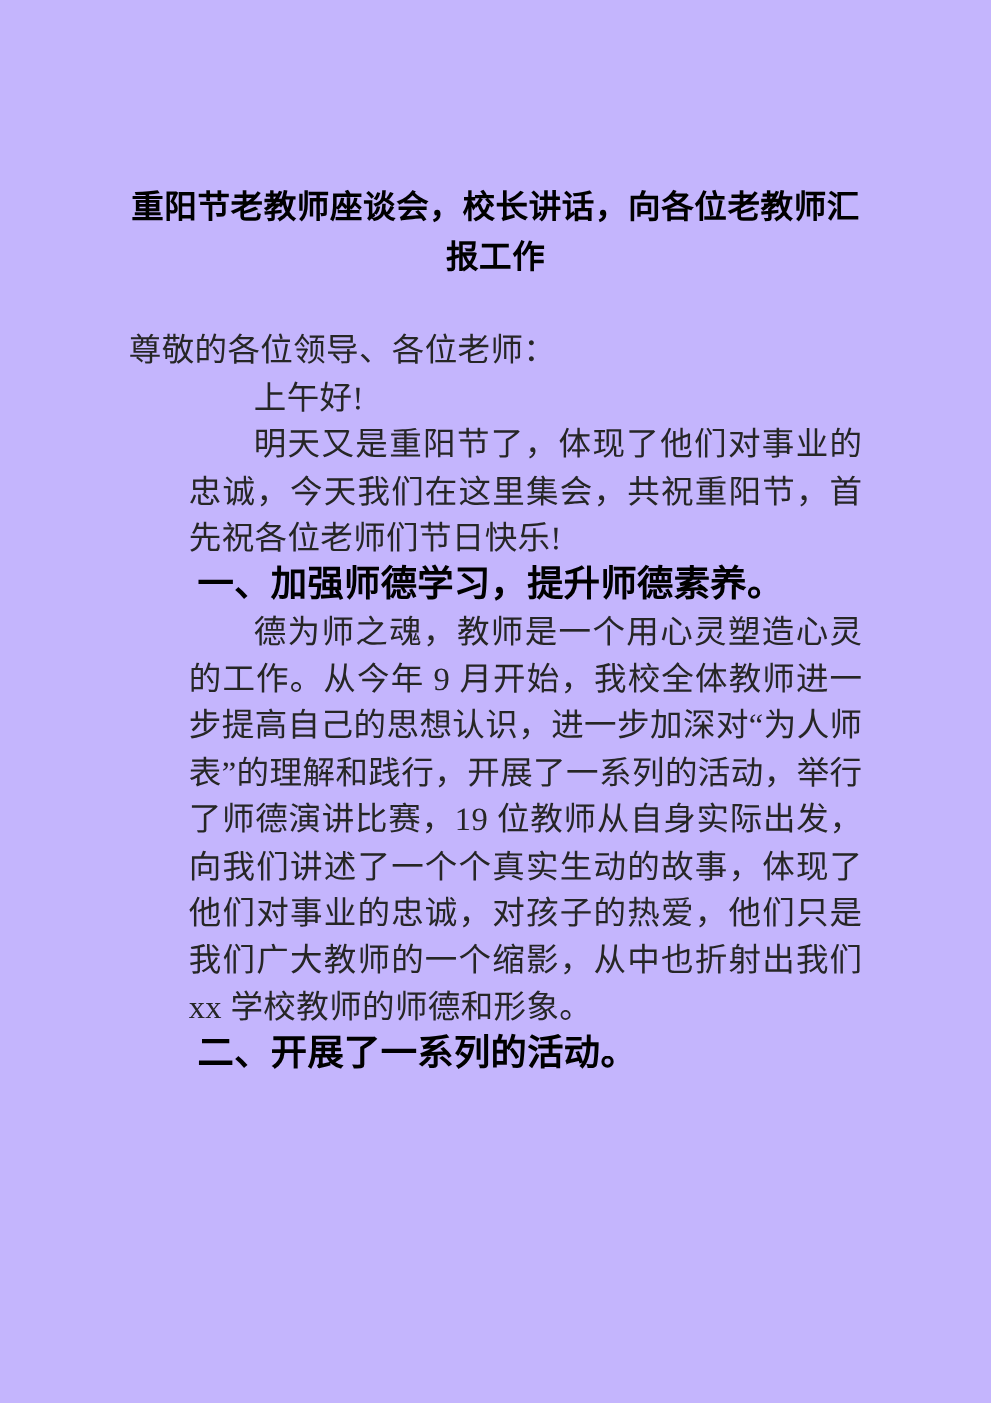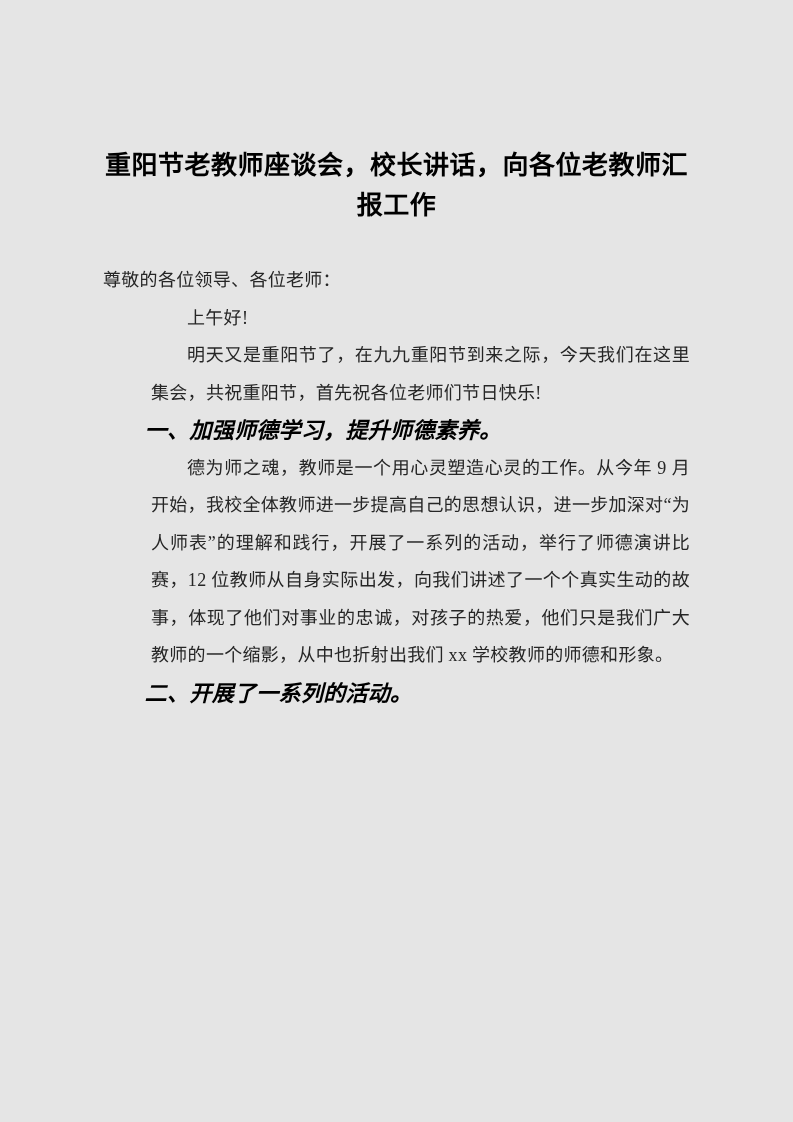--- a/index.html
+++ b/index.html
@@ -6,67 +6,66 @@
     margin: 0;
     padding: 0;
     background: #ffffff;
   }
   .page {
     position: relative;
     width: 793px;
     height: 1122px;
     box-sizing: border-box;
     padding: 146px 103px 4px 103px;
-    background: #e5e5e5;
+    background: #c4b5fd;
     overflow: hidden;
     font-family: "Liberation Serif", "DejaVu Serif", serif;
     color: #1f1f1f;
   }
   .doc-title {
     margin: 0 0 36px 0;
     font-size: 26px;
     line-height: 40px;
     font-weight: bold;
     text-align: center;
     color: #000000;
     letter-spacing: 0.5px;
   }
   .para {
     margin: 0;
-    font-size: 18px;
+    font-size: 26px;
     line-height: 37.5px;
     text-align: justify;
     text-justify: inter-ideograph;
     letter-spacing: 0.3px;
     color: #262626;
   }
   .indent {
     text-indent: 2em;
     margin-left: 48px;
   }
   .heading {
     font-weight: bold;
-    font-size: 22px;
+    font-size: 29px;
     color: #000000;
     text-indent: 1.9em;
-    font-style: italic;
   }
 </style>
 </head>
 <body>
 
 <div class="page">
   <h1 class="doc-title">重阳节老教师座谈会，校长讲话，向各位老教师汇报工作</h1>
 
   <p class="para">尊敬的各位领导、各位老师：</p>
 
   <p class="para indent">上午好!</p>
 
-  <p class="para indent">明天又是重阳节了，在九九重阳节到来之际，今天我们在这里集会，共祝重阳节，首先祝各位老师们节日快乐!</p>
+  <p class="para indent">明天又是重阳节了，体现了他们对事业的忠诚，今天我们在这里集会，共祝重阳节，首先祝各位老师们节日快乐!</p>
 
 
   <p class="para heading">一、加强师德学习，提升师德素养。</p>
 
-  <p class="para indent">德为师之魂，教师是一个用心灵塑造心灵的工作。从今年 9 月开始，我校全体教师进一步提高自己的思想认识，进一步加深对“为人师表”的理解和践行，开展了一系列的活动，举行了师德演讲比赛，12 位教师从自身实际出发，向我们讲述了一个个真实生动的故事，体现了他们对事业的忠诚，对孩子的热爱，他们只是我们广大教师的一个缩影，从中也折射出我们 xx 学校教师的师德和形象。</p>
+  <p class="para indent">德为师之魂，教师是一个用心灵塑造心灵的工作。从今年 9 月开始，我校全体教师进一步提高自己的思想认识，进一步加深对“为人师表”的理解和践行，开展了一系列的活动，举行了师德演讲比赛，19 位教师从自身实际出发，向我们讲述了一个个真实生动的故事，体现了他们对事业的忠诚，对孩子的热爱，他们只是我们广大教师的一个缩影，从中也折射出我们 xx 学校教师的师德和形象。</p>
 
   <p class="para heading">二、开展了一系列的活动。</p>
 
 </div>
 
 </body></html>

